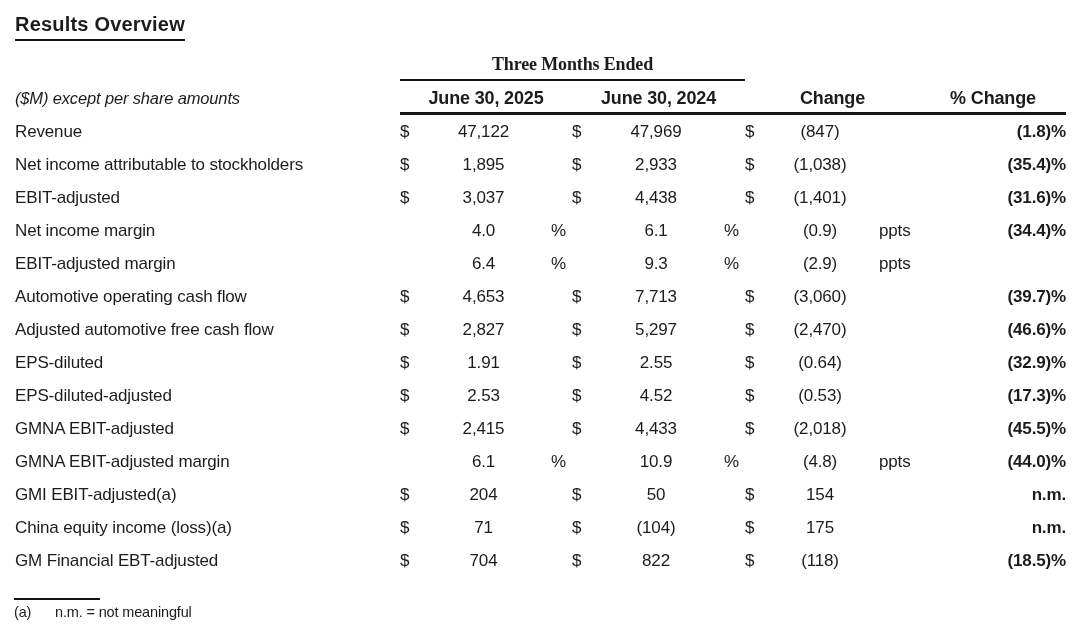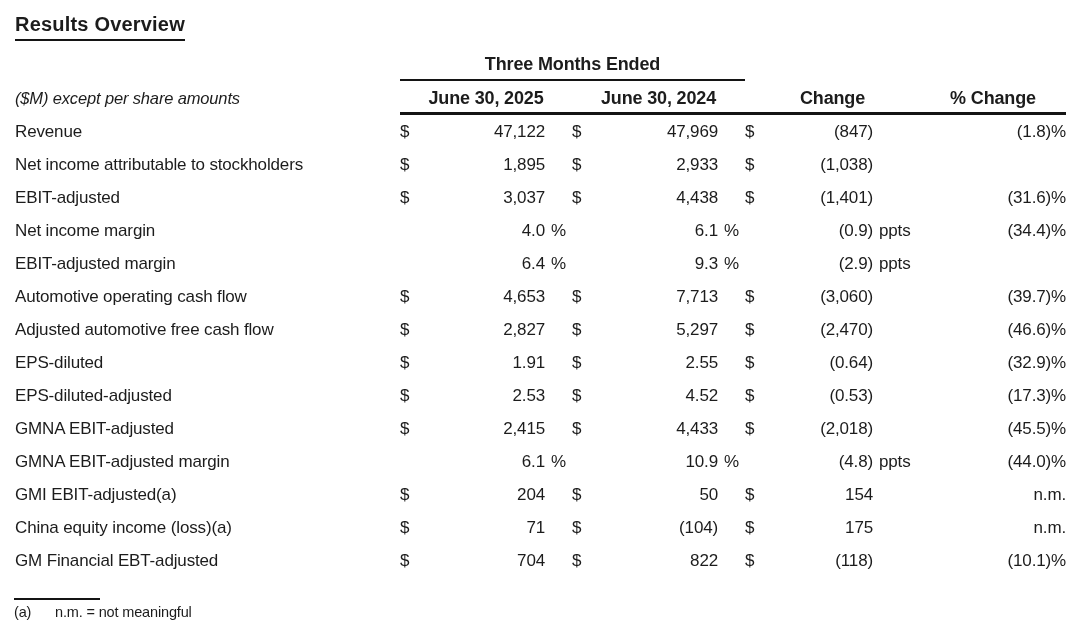--- a/index.html
+++ b/index.html
@@ -30,20 +30,21 @@
   }
 
   .group-row { margin-top:13px; }
   .group-cell {
     grid-column:2 / 8;
     text-align:center;
     font-weight:700;
     font-size:18px;
     padding-bottom:4px;
     border-bottom:2.5px solid #141414;
+    font-family:Liberation Serif, serif;
   }
 
   .dates-row { height:31px; padding-top:3px; }
   .units-note {
     grid-column:1;
     font-style:italic;
     font-size:16.5px;
     padding-left:1px;
   }
   .col-head { font-weight:700; font-size:18px; text-align:center; }
@@ -56,23 +57,23 @@
     height:3px;
     background:#141414;
     margin-left:386px;
     width:666px;
   }
 
   .data-row { height:33px; font-size:17px; }
   .cell { display:block; white-space:nowrap; }
   .cell.label { grid-column:1; padding-left:1px; }
   .cell.d { text-align:left; }
-  .cell.v { text-align:right; }
+  .cell.v { text-align:center; }
   .cell.s { text-align:left; padding-left:6px; }
-  .cell.pct { grid-column:11; text-align:right; }
+  .cell.pct { grid-column:11; text-align:right;font-weight:bold; }
 
   
   .footnote { margin-top:21px; }
   .footnote-rule { width:86px; height:1.5px; background:#141414; margin-bottom:4px; }
   .footnote-line { font-size:14.5px; display:flex; }
   .footnote-marker { width:41px; }
 </style>
 </head>
 <body>
 
@@ -112,20 +113,21 @@
         <span class="cell label">Net income attributable to stockholders</span>
         <span class="cell d">$</span>
         <span class="cell v">1,895</span>
         <span class="cell s"></span>
         <span class="cell d">$</span>
         <span class="cell v">2,933</span>
         <span class="cell s"></span>
         <span class="cell d">$</span>
         <span class="cell v">(1,038)</span>
         <span class="cell s"></span>
+        <span class="cell pct">(35.4)%</span>
       </div>
       <div class="grid data-row">
         <span class="cell label">EBIT-adjusted</span>
         <span class="cell d">$</span>
         <span class="cell v">3,037</span>
         <span class="cell s"></span>
         <span class="cell d">$</span>
         <span class="cell v">4,438</span>
         <span class="cell s"></span>
         <span class="cell d">$</span>
@@ -266,21 +268,21 @@
         <span class="cell label">GM Financial EBT-adjusted</span>
         <span class="cell d">$</span>
         <span class="cell v">704</span>
         <span class="cell s"></span>
         <span class="cell d">$</span>
         <span class="cell v">822</span>
         <span class="cell s"></span>
         <span class="cell d">$</span>
         <span class="cell v">(118)</span>
         <span class="cell s"></span>
-        <span class="cell pct">(10.1)%</span>
+        <span class="cell pct">(18.5)%</span>
       </div>
     </div>
 
   <div class="footnote">
     <div class="footnote-rule"></div>
     <div class="footnote-line">
       <span class="footnote-marker">(a)</span>
       <span>n.m. = not meaningful</span>
     </div>
   </div>

